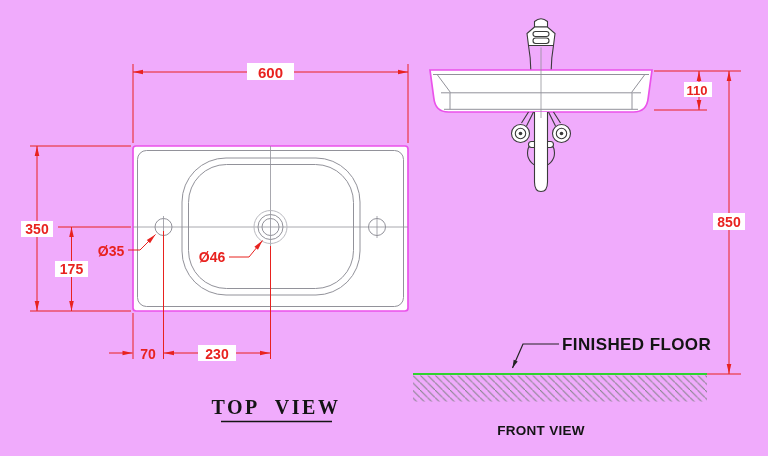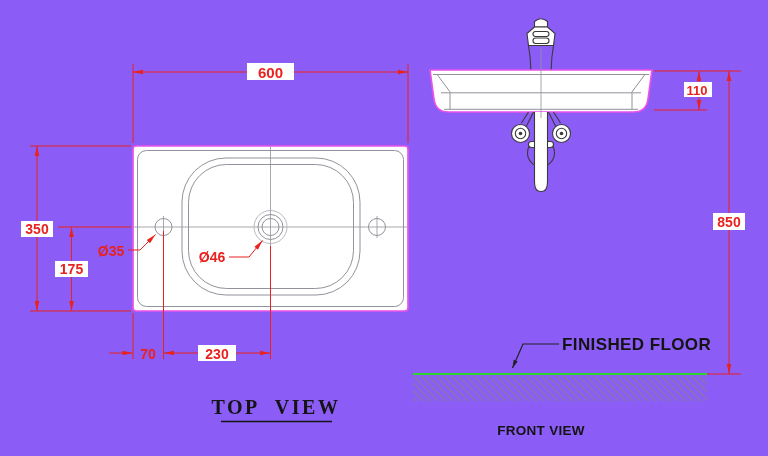--- a/index.html
+++ b/index.html
@@ -5,21 +5,21 @@
   :root{
     --red:#e8221f;
     --mag:#ea52ea;
     --gray:#92929a;
     --lgray:#b9b9bf;
     --dark:#3a3a3a;
     --green:#2fd32f;
     --ink:#141414;
   }
   html,body{margin:0;padding:0;background:#fff;}
-  .canvas{width:768px;height:456px;background:#8b5cf6;position:relative;overflow:hidden;}
+  .canvas{width:768px;height:456px;background:#f0abfc;position:relative;overflow:hidden;}
   svg{display:block;}
   .red{stroke:var(--red);stroke-width:1;fill:none;}
   .magf{stroke:var(--mag);stroke-width:1.7;fill:#fff;}
   .gray{stroke:var(--gray);stroke-width:1;fill:none;}
   .lgray{stroke:var(--lgray);stroke-width:1;fill:none;}
   .cl{stroke:var(--gray);stroke-width:0.8;fill:none;}
   .dark{stroke:var(--dark);stroke-width:1.1;fill:none;}
   .darkf{stroke:var(--dark);stroke-width:1.1;fill:#fff;}
   .wbg{fill:#fff;stroke:none;}
   .dimtxt{fill:var(--red);font:bold 15px "Liberation Sans",sans-serif;}

